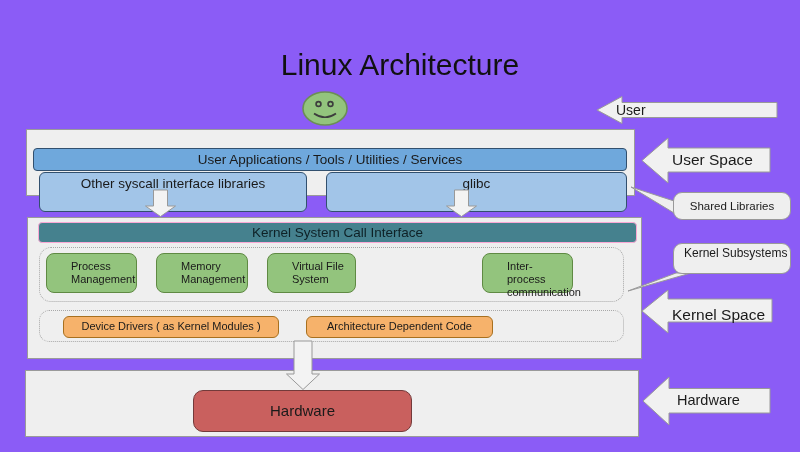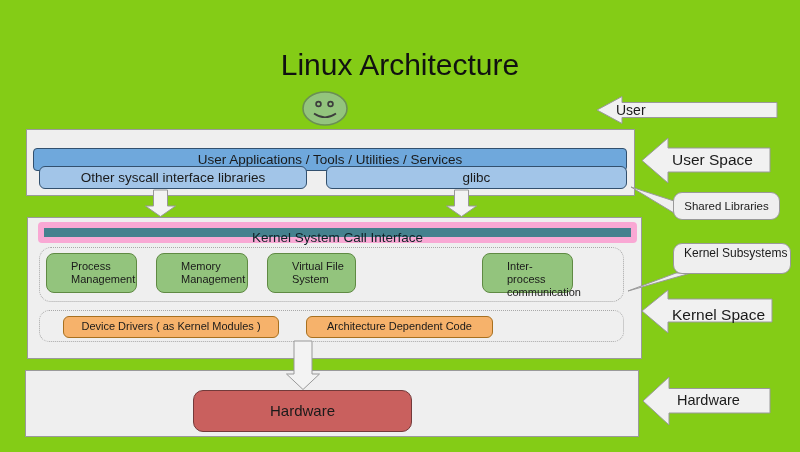--- a/index.html
+++ b/index.html
@@ -1,47 +1,47 @@
 <!DOCTYPE html>
 <html><head>
 <meta charset="utf-8">
 <style>
   * { margin:0; padding:0; box-sizing:border-box; }
   body { background:#fff; }
   .canvas {
-    position:relative; width:800px; height:452px; background:#84cc16;
+    position:relative; width:800px; height:452px; background:#8b5cf6;
     font-family:"Liberation Sans", sans-serif; overflow:hidden; color:#1a1a1a;text-decoration:underline;
   }
   .abs { position:absolute; }
 
   .page-title {
     left:0; top:48px; width:800px; text-align:center;
     font-size:30px; color:#111;
   }
 
   .band { background:#efefef; border:1px solid #9a9a9a; }
   #band-user   { left:26px; top:129px; width:609px; height:67px; }
   #band-kernel { left:27px; top:217px; width:615px; height:142px; }
   #band-hw     { left:25px; top:370px; width:614px; height:67px; }
 
   .bluebar {
     left:33px; top:133px; width:594px; height:23px;
     background:#6fa8dc; border:1px solid #32506e; border-radius:4px;
     font-size:13.5px; line-height:21px; text-align:center;margin-top:15px;
   }
   .libbox {
-    top:166px; height:23px; background:#a2c5e8; border:1px solid #32506e;
+    top:172px; height:40px; background:#a2c5e8; border:1px solid #32506e;
     border-radius:6px; font-size:13.5px; line-height:21px; text-align:center;
   }
   #lib-other { left:39px;  width:268px; }
   #lib-glibc { left:326px; width:301px; }
 
   .tealbar {
     left:38px; top:222px; width:599px; height:21px;
-    background:#45818e; border:6px solid #f9a8d4; border-radius:4px;
+    background:#45818e; border:1px solid #f9a8d4; border-radius:4px;
     font-size:13.5px; line-height:19px; text-align:center; color:#0e2126;
   }
   .dotted {
     border:1.5px dotted #a8a8a8; background:transparent;
   }
   #dotted-subsys  { left:39px; top:247px; width:585px; height:55px; border-radius:12px; }
   #dotted-modules { left:39px; top:310px; width:585px; height:32px; border-radius:10px; }
 
   .sub {
     top:253px; width:91px; height:40px;
@@ -70,21 +70,21 @@
   .arrow-label { color:#1a1a1a; white-space:nowrap; }
   #lbl-user         { left:616px; top:102px; font-size:14px; }
   #lbl-user-space   { left:672px; top:151px; font-size:15.5px; }
   #lbl-kernel-space { left:672px; top:306px; font-size:15.5px; }
   #lbl-hardware     { left:677px; top:392px; font-size:14.5px; }
 
   .callout {
     background:#efefef; border:1px solid #999; border-radius:9px;
   }
   #callout-shared {
-    left:673px; top:192px; width:107px; height:28px;
+    left:673px; top:192px; width:118px; height:28px;
     font-size:11.5px; line-height:26px; text-align:center;
   }
   #callout-ksub {
     left:673px; top:243px; width:118px; height:31px;
     font-size:12px; line-height:14px; padding:2px 0 0 10px;
   }
 </style>
 </head>
 <body>
 

